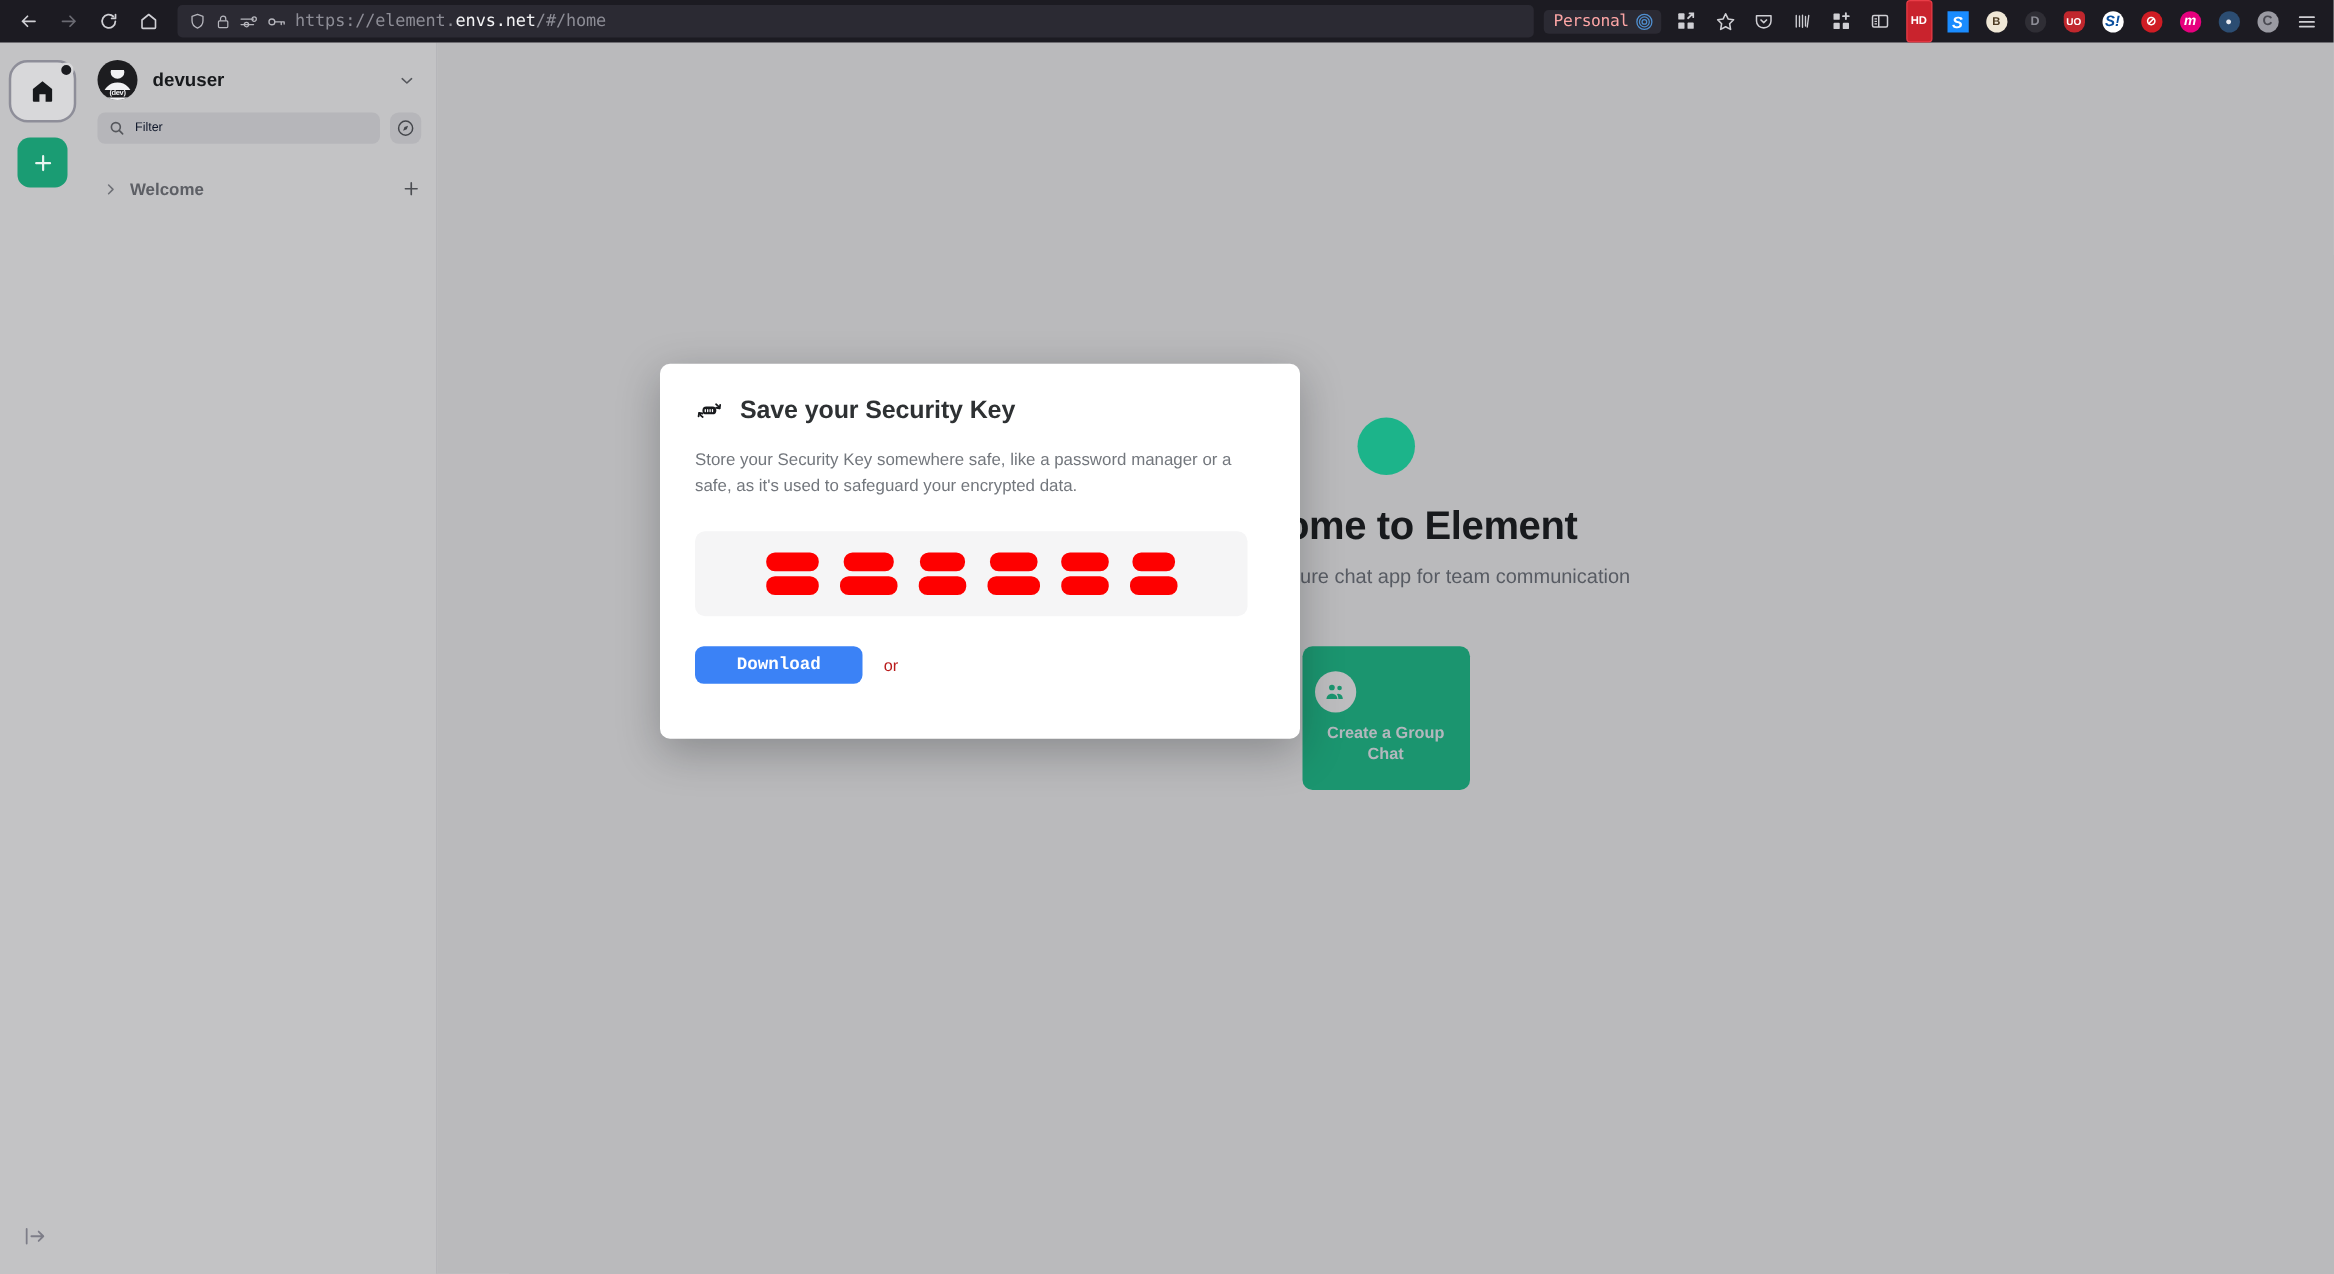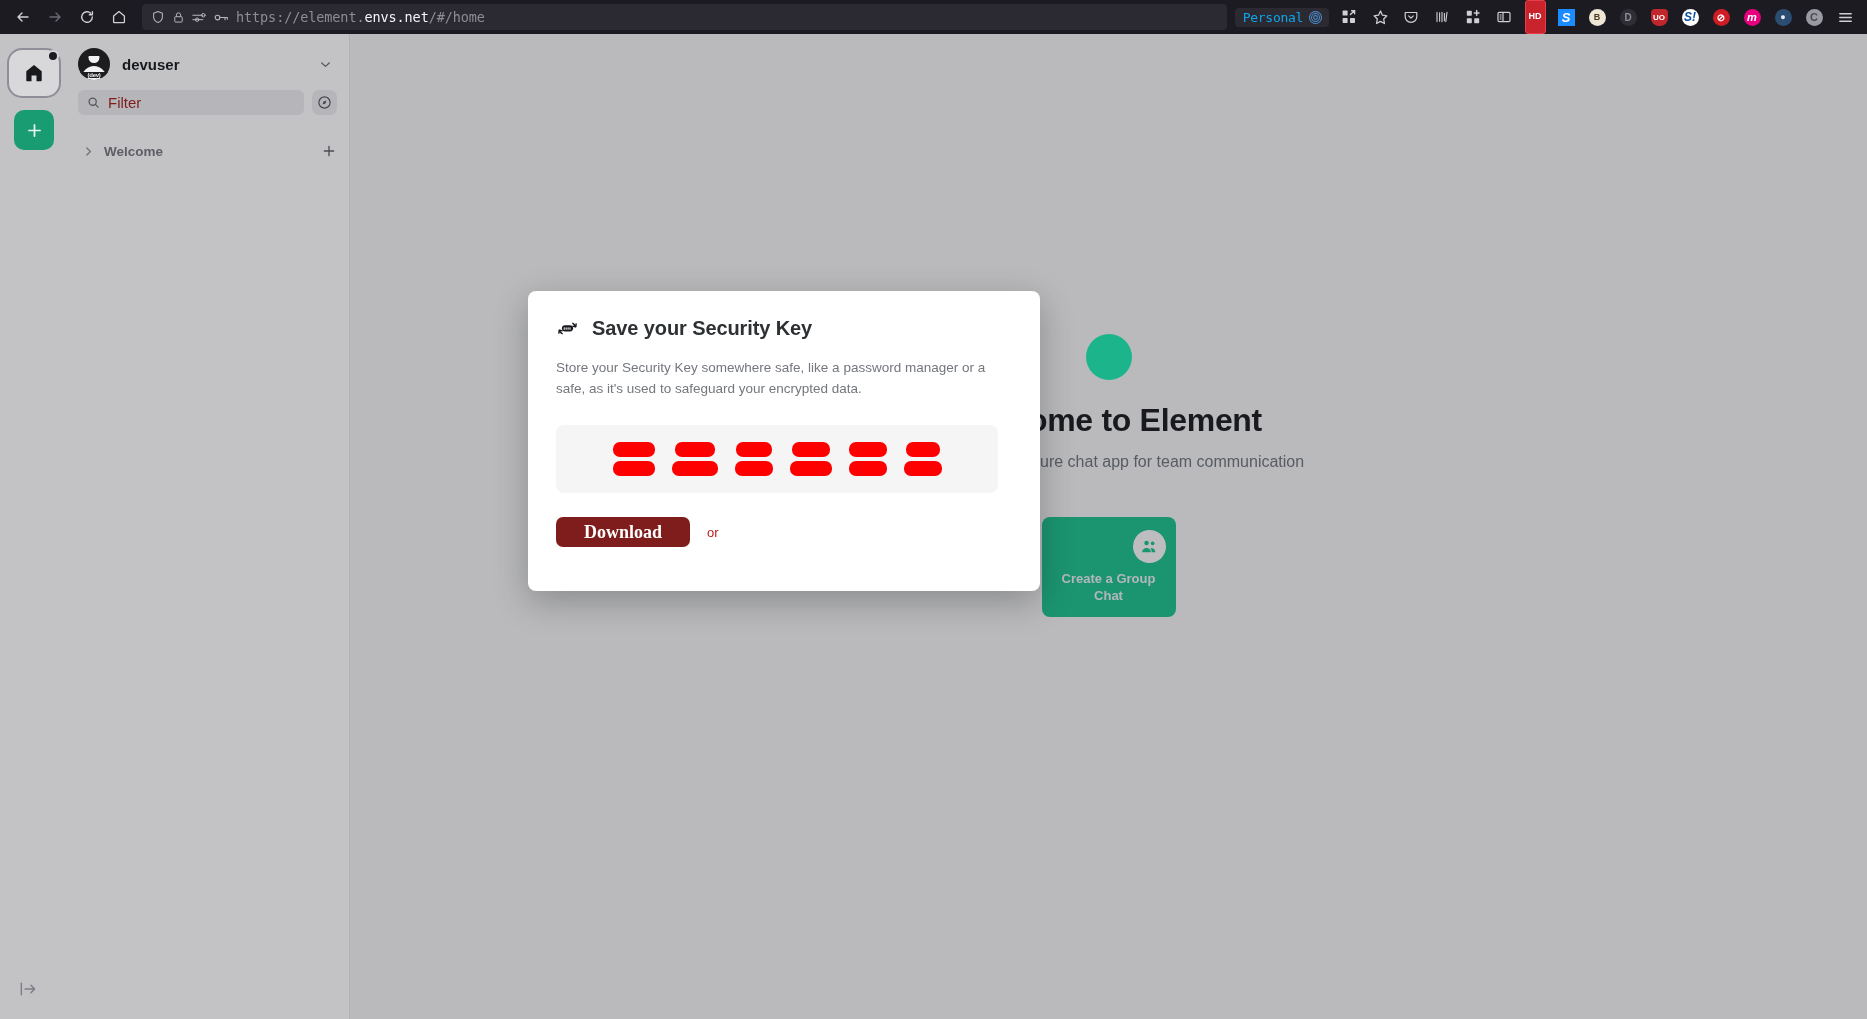--- a/index.html
+++ b/index.html
@@ -59,21 +59,21 @@
   .container-chip {
     display: flex; align-items: center; gap: 5px;
     padding: 2px 6px 2px 8px;
     border-radius: 4px;
     background: #2b2a33;
     margin-right: 3px;
   }
   .container-chip .label {
     font-family: "DejaVu Sans Mono", monospace;
     font-size: 13px;
-    color: #0ea5e9;
+    color: #fca5a5;
     letter-spacing: -0.3px;
   }
   .ext-btn {
     width: 28px; height: 26px;
     display: flex; align-items: center; justify-content: center;
     border-radius: 4px;
     color: #cfcfd4;
     flex: none;
   }
   .badge-hd {
@@ -218,21 +218,21 @@
   .search-box {
     flex: 1 1 auto;
     height: 25px;
     background: #b6b6ba;
     border-radius: 6px;
     display: flex; align-items: center;
     gap: 8px;
     padding: 0 9px;
   }
   .search-box .sic { color: #55575c; display: flex; flex: none; }
-  .search-box .ph { font-size: 15px; color: #7f1d1d; }
+  .search-box .ph { font-size: 10px; color: #0f172a; }
   .explore-btn {
     width: 25px; height: 25px;
     border-radius: 7px;
     background: #b6b6ba;
     display: flex; align-items: center; justify-content: center;
     color: #44464b;
     flex: none;
   }
 
   .rl-sections { margin-top: 21px; }
@@ -282,25 +282,25 @@
   }
   .home-sub {
     font-size: 16px;
     color: #5a5e66;
     margin-bottom: 46px;
   }
   .tiles {
     display: flex; justify-content: center; gap: 24px;
   }
   .tile {
-    width: 134px; height: 100px;
+    width: 134px; height: 115px;
     border-radius: 8px;
     background: #1a9c73;
     display: flex; flex-direction: column;
-    align-items: flex-end; justify-content: center;
+    align-items: flex-start; justify-content: center;
     gap: 8px;
     padding: 0 10px;
   }
   .tile .ticon {
     width: 33px; height: 33px;
     border-radius: 50%;
     background: #c6c6c8;
     display: flex; align-items: center; justify-content: center;
     color: #1a9c73;
   }
@@ -364,24 +364,24 @@
     background: #fe0000;
     border-radius: 7px;
   }
   .btn-row {
     display: flex; align-items: center;
     gap: 17px;
     margin-bottom: 22px;
   }
   .btn {
     border: none;
-    background: #7f1d1d;
+    background: #3b82f6;
     color: #fff;
-    font-family: Liberation Serif, serif;
-    font-size: 18px; font-weight: bold;
+    font-family: Liberation Mono, monospace;
+    font-size: 14px; font-weight: bold;
     border-radius: 7px;
     height: 30px;
     cursor: pointer;
     display: flex; align-items: center; justify-content: center;
   }
   .btn-download { width: 134px; }
   .btn-copy { flex: 1 1 auto; }
   .or-text { font-size: 13px; color: #b91c1c; }
   .btn-footer { display: flex; justify-content: flex-end; }
   .btn-continue { width: 131px; height: 30px; }

